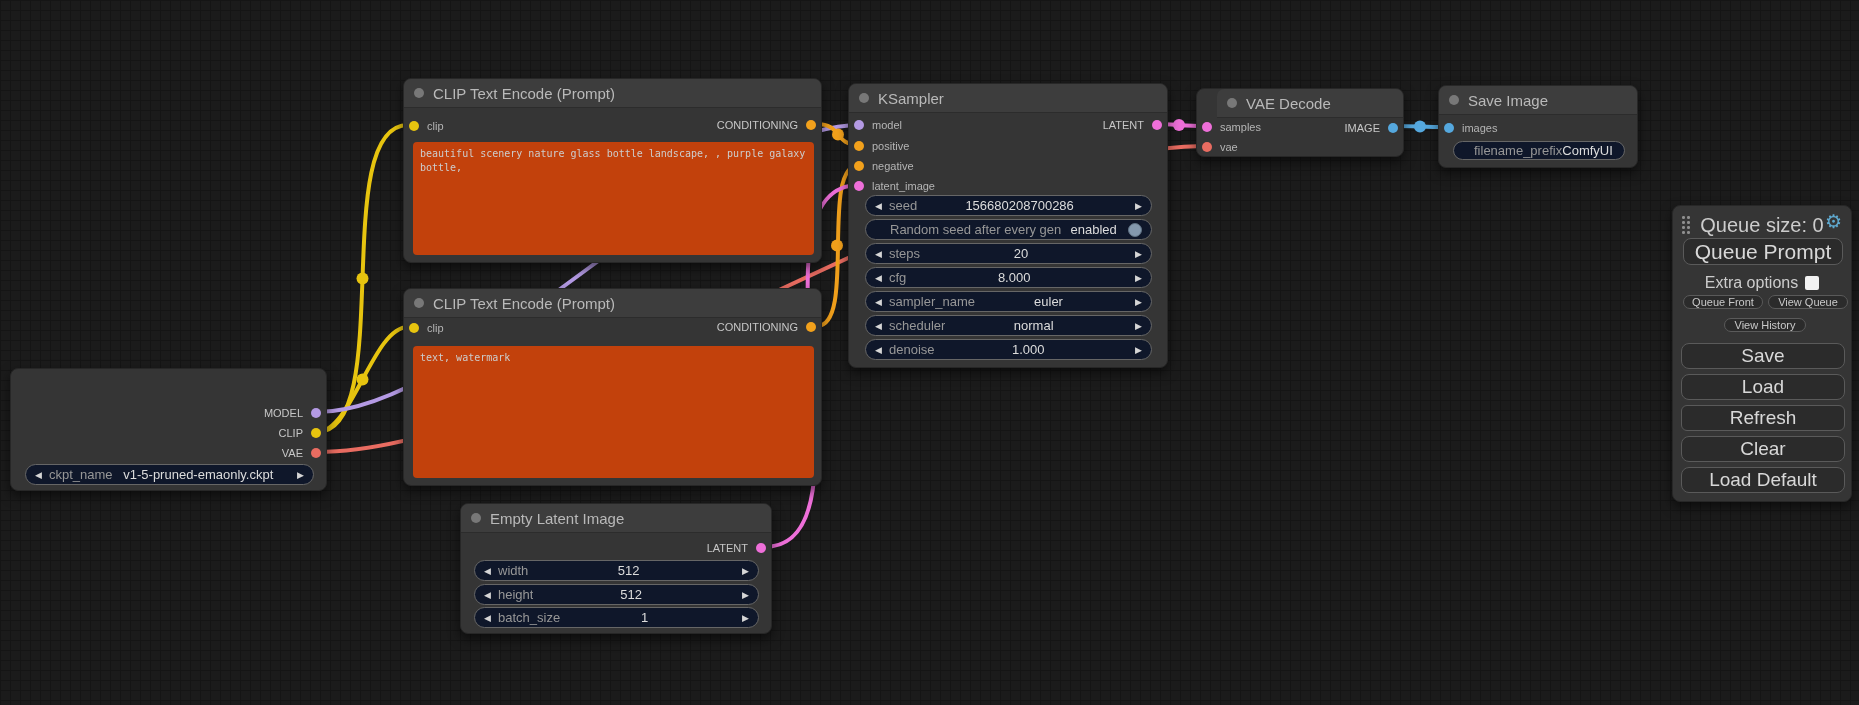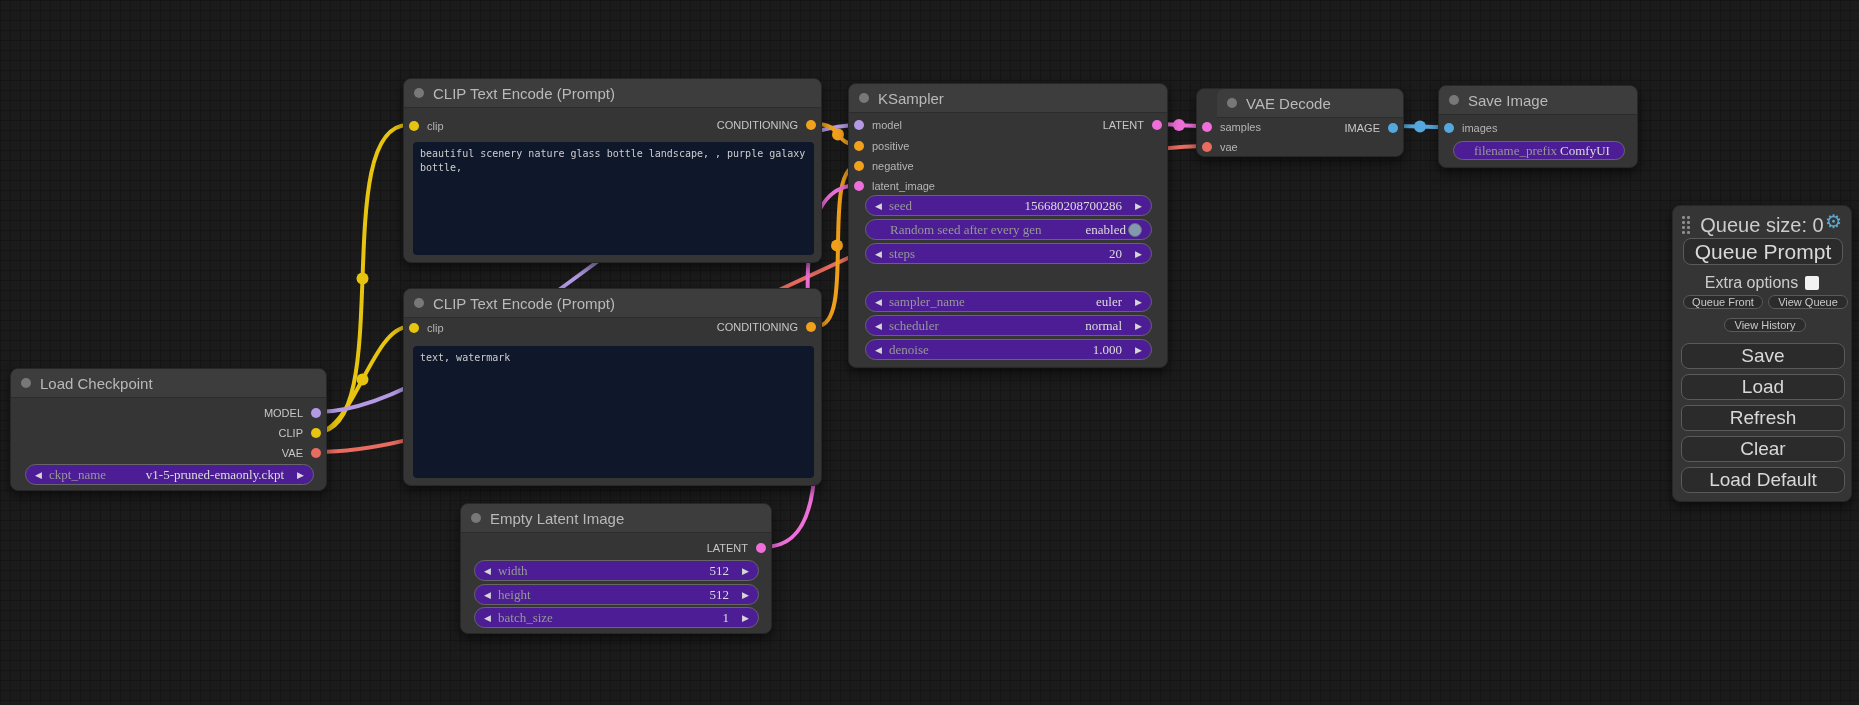--- a/index.html
+++ b/index.html
@@ -20,33 +20,33 @@
     background:#3d3d3d;border-radius:7px 7px 0 0;border-bottom:1px solid #2c2c2c;}
   .title-dot{width:10px;height:10px;border-radius:50%;background:#787878;flex:0 0 auto;}
   .node-title{color:#b9b9b9;font-size:15px;white-space:nowrap;}
   .slot{position:absolute;height:18px;display:flex;align-items:center;gap:8px;
     font-size:11px;color:#b5b5b5;white-space:nowrap;}
   .slot.in{left:5px;}
   .slot.out{right:5px;flex-direction:row;justify-content:flex-end;color:#c7c7c7;}
   .dot{width:10px;height:10px;border-radius:50%;flex:0 0 auto;}
   .c-model{background:#b49ae4;} .c-clip{background:#e7c40f;} .c-vae{background:#e96c61;}
   .c-cond{background:#f2a11c;} .c-latent{background:#ee6fd9;} .c-image{background:#55a8de;}
-  .widget{position:absolute;height:21px;background:#4c1d95;border:1px solid #666;
+  .widget{position:absolute;height:21px;background:#0f172a;border:1px solid #666;
     border-radius:11px;display:flex;align-items:center;box-sizing:border-box;
-    font-size:13px;padding:8px 9px;color:#999;font-family:Liberation Serif, serif;}
+    font-size:13px;padding:8px 9px;color:#999;}
   .warrow{color:#d6d6d6;font-size:9px;width:14px;flex:0 0 auto;}
   .warrow.left::before{content:"\25C0";}
   .warrow.right{text-align:right;}
   .warrow.right::before{content:"\25B6";}
   .wlabel{color:#979797;overflow:hidden;}
-  .wvalue{flex:1;text-align:right;color:#dcdcdc;padding-right:6px;}
+  .wvalue{flex:1;text-align:center;color:#dcdcdc;padding-right:6px;}
   .widget.noarrow .wvalue{padding-right:2px;}
   .toggle-circle{width:14px;height:14px;border-radius:50%;background:#8499ae;
     border:1px solid #5f7183;box-sizing:border-box;flex:0 0 auto;}
-  .prompt-box{position:absolute;background:#0f172a;border-radius:4px;color:#cdcdcd;
+  .prompt-box{position:absolute;background:#c2410c;border-radius:4px;color:#cdcdcd;
     font-family:"DejaVu Sans Mono",monospace;font-size:10px;line-height:14px;
     padding:5px 7px;box-sizing:border-box;white-space:pre-wrap;overflow:hidden;}
   
   #queue-panel{position:absolute;z-index:3;left:1672px;top:205px;width:180px;height:297px;
     background:#353535;border:1px solid #272727;border-radius:8px;
     box-shadow:0 5px 12px rgba(0,0,0,.55);box-sizing:border-box;color:#cfcfcf;}
   .qp-row1{position:absolute;left:0;top:8px;width:100%;height:20px;}
   .drag-handle{position:absolute;left:9px;top:2px;display:grid;
     grid-template-columns:3px 3px;grid-auto-rows:3px;gap:2px;}
   .drag-handle i{width:2.5px;height:2.5px;border-radius:50%;background:#8f8f8f;}
@@ -85,24 +85,20 @@
 
     <circle cx="362.5" cy="278.5" r="6" fill="#e7c40f"></circle>
     <circle cx="362.5" cy="379.5" r="6" fill="#e7c40f"></circle>
     <circle cx="838" cy="134.5" r="6" fill="#f2a11c"></circle>
     <circle cx="837" cy="245.5" r="6" fill="#f2a11c"></circle>
     <circle cx="1179" cy="125" r="6" fill="#ee6fd9"></circle>
     <circle cx="1420" cy="126.5" r="6" fill="#55a8de"></circle>
   </svg>
 
   <div class="node" style="left:10px;top:368px;width:317px;height:123px;">
-    <div class="node-header">
-      <span class="title-dot"></span>
-      <span class="node-title">Load Checkpoint</span>
-    </div>
     <div class="slot out" style="top:35px;">
       <span>MODEL</span>
         <span class="dot c-model"></span>
     </div>
     <div class="slot out" style="top:55px;">
       <span>CLIP</span>
         <span class="dot c-clip"></span>
     </div>
     <div class="slot out" style="top:75px;">
       <span>VAE</span>
@@ -181,20 +177,26 @@
     </div>
     <div class="widget noarrow" style="left:16px;top:135px;width:287px;padding-left:24px;">
       <span class="wlabel">Random seed after every gen</span>
       <span class="wvalue">enabled</span>
       <span class="toggle-circle"></span>
     </div>
     <div class="widget" style="left:16px;top:159px;width:287px;">
       <span class="warrow left"></span>
       <span class="wlabel">steps</span>
       <span class="wvalue">20</span>
+      <span class="warrow right"></span>
+    </div>
+    <div class="widget" style="left:16px;top:183px;width:287px;">
+      <span class="warrow left"></span>
+      <span class="wlabel">cfg</span>
+      <span class="wvalue">8.000</span>
       <span class="warrow right"></span>
     </div>
     <div class="widget" style="left:16px;top:207px;width:287px;">
       <span class="warrow left"></span>
       <span class="wlabel">sampler_name</span>
       <span class="wvalue">euler</span>
       <span class="warrow right"></span>
     </div>
     <div class="widget" style="left:16px;top:231px;width:287px;">
       <span class="warrow left"></span>

